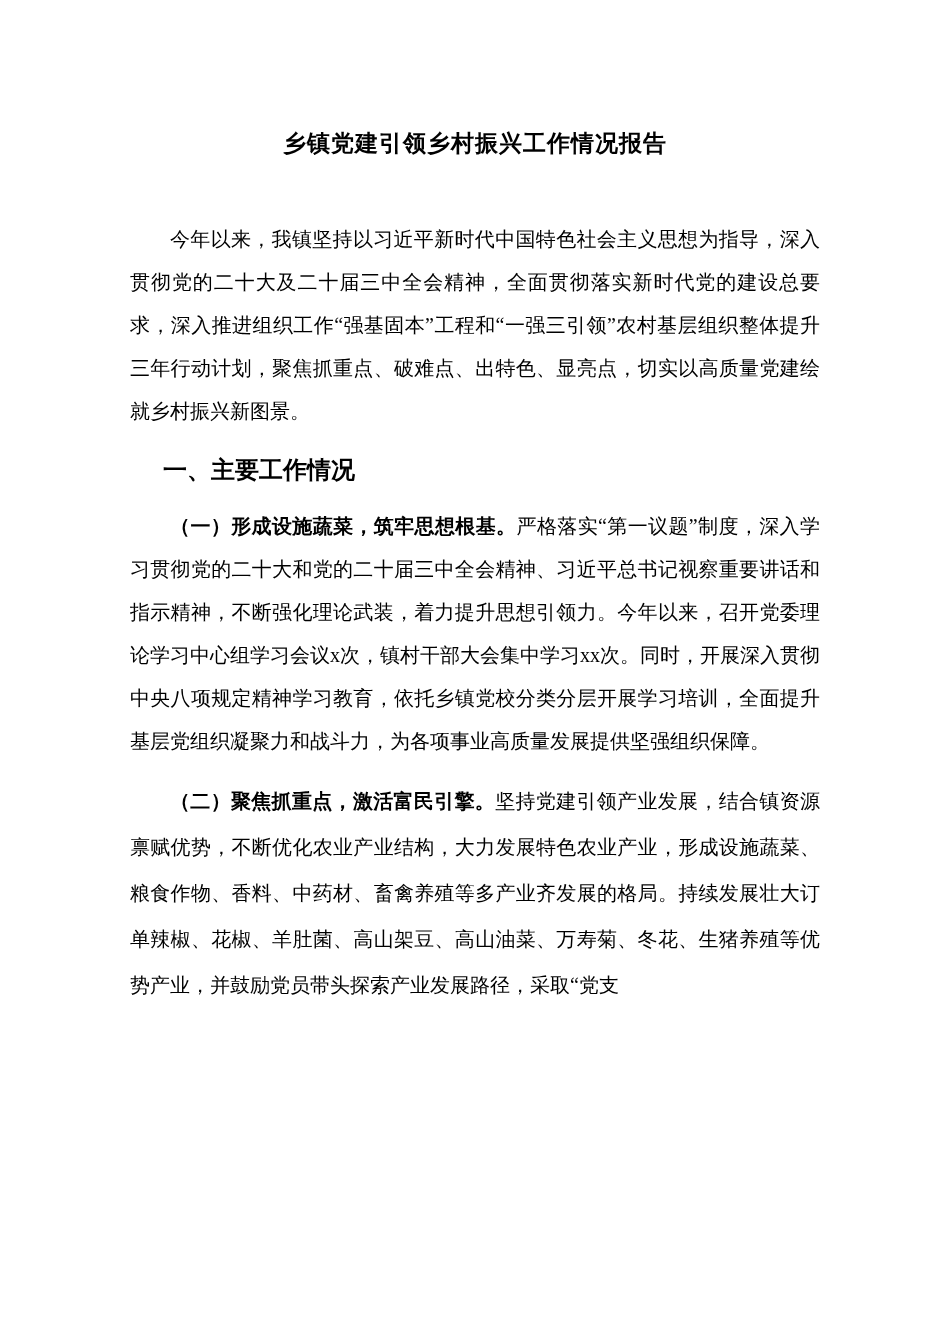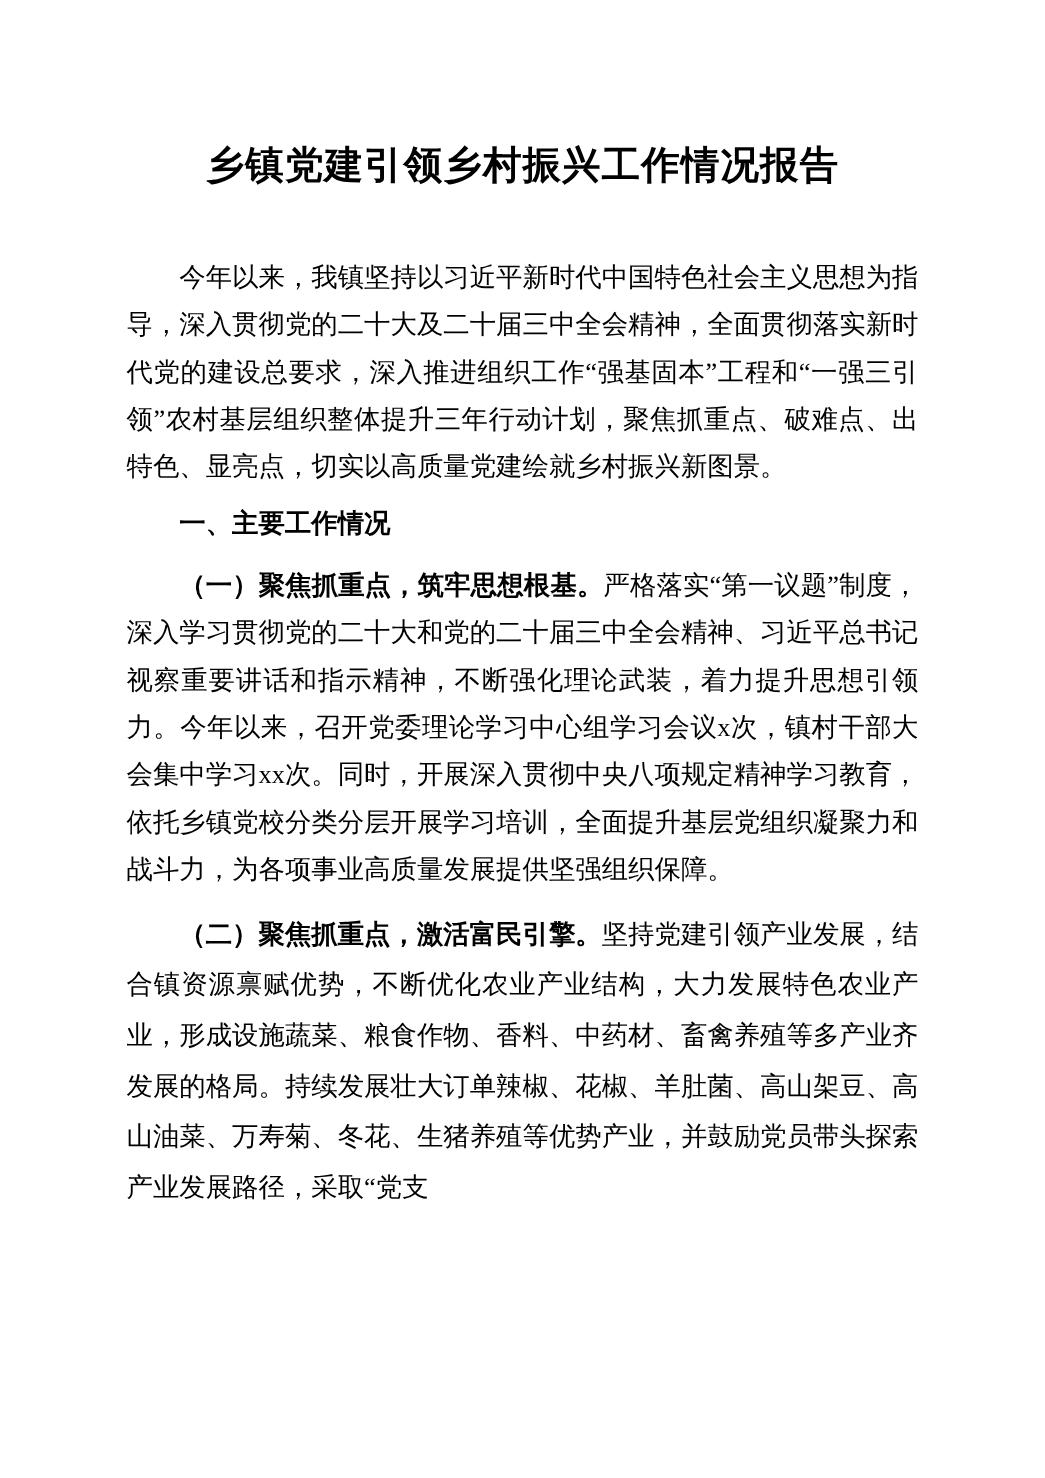--- a/index.html
+++ b/index.html
@@ -17,29 +17,29 @@
   .page {
     box-sizing: border-box;
     width: 950px;
     height: 1344px;
     padding: 130px 115px 40px 115px;
     background: #ffffff;
   }
   .doc-title {
     margin: 0 0 60px 0;
     text-align: center;
-    font-size: 35px;
+    font-size: 23px;
     line-height: 1.2;
     font-weight: bold;
     font-family: "Liberation Serif", "DejaVu Serif", serif;
     letter-spacing: 1px;
   }
   .body-par {
-    margin: 0;
-    font-size: 24px;
+    margin: 15px;
+    font-size: 20px;
     line-height: 43px;
     text-align: justify;
     text-indent: 2em;
     word-break: break-all;
   }
   .section-heading {
     margin: 8px 0 2px 0;
     font-size: 24px;
     line-height: 43px;
     font-weight: bold;
@@ -60,17 +60,17 @@
 <body>
 
 <div class="page">
 
   <h1 class="doc-title">乡镇党建引领乡村振兴工作情况报告</h1>
 
   <p class="body-par">今年以来，我镇坚持以习近平新时代中国特色社会主义思想为指导，深入贯彻党的二十大及二十届三中全会精神，全面贯彻落实新时代党的建设总要求，深入推进组织工作“强基固本”工程和“一强三引领”农村基层组织整体提升三年行动计划，聚焦抓重点、破难点、出特色、显亮点，切实以高质量党建绘就乡村振兴新图景。</p>
 
   <h2 class="section-heading">一、主要工作情况</h2>
 
-  <p class="body-par item-par"><span class="lead">（一）聚焦抓重点，筑牢思想根基。</span><span>严格落实“第一议题”制度，深入学习贯彻党的二十大和党的二十届三中全会精神、习近平总书记视察重要讲话和指示精神，不断强化理论武装，着力提升思想引领力。今年以来，召开党委理论学习中心组学习会议x次，镇村干部大会集中学习xx次。同时，开展深入贯彻中央八项规定精神学习教育，依托乡镇党校分类分层开展学习培训，全面提升基层党组织凝聚力和战斗力，为各项事业高质量发展提供坚强组织保障。</span></p>
+  <p class="body-par item-par"><span class="lead">（一）形成设施蔬菜，筑牢思想根基。</span><span>严格落实“第一议题”制度，深入学习贯彻党的二十大和党的二十届三中全会精神、习近平总书记视察重要讲话和指示精神，不断强化理论武装，着力提升思想引领力。今年以来，召开党委理论学习中心组学习会议x次，镇村干部大会集中学习xx次。同时，开展深入贯彻中央八项规定精神学习教育，依托乡镇党校分类分层开展学习培训，全面提升基层党组织凝聚力和战斗力，为各项事业高质量发展提供坚强组织保障。</span></p>
 
   <p class="body-par item-par wide"><span class="lead">（二）聚焦抓重点，激活富民引擎。</span><span>坚持党建引领产业发展，结合镇资源禀赋优势，不断优化农业产业结构，大力发展特色农业产业，形成设施蔬菜、粮食作物、香料、中药材、畜禽养殖等多产业齐发展的格局。持续发展壮大订单辣椒、花椒、羊肚菌、高山架豆、高山油菜、万寿菊、冬花、生猪养殖等优势产业，并鼓励党员带头探索产业发展路径，采取“党支</span></p>
 
 </div>
 
 </body></html>

